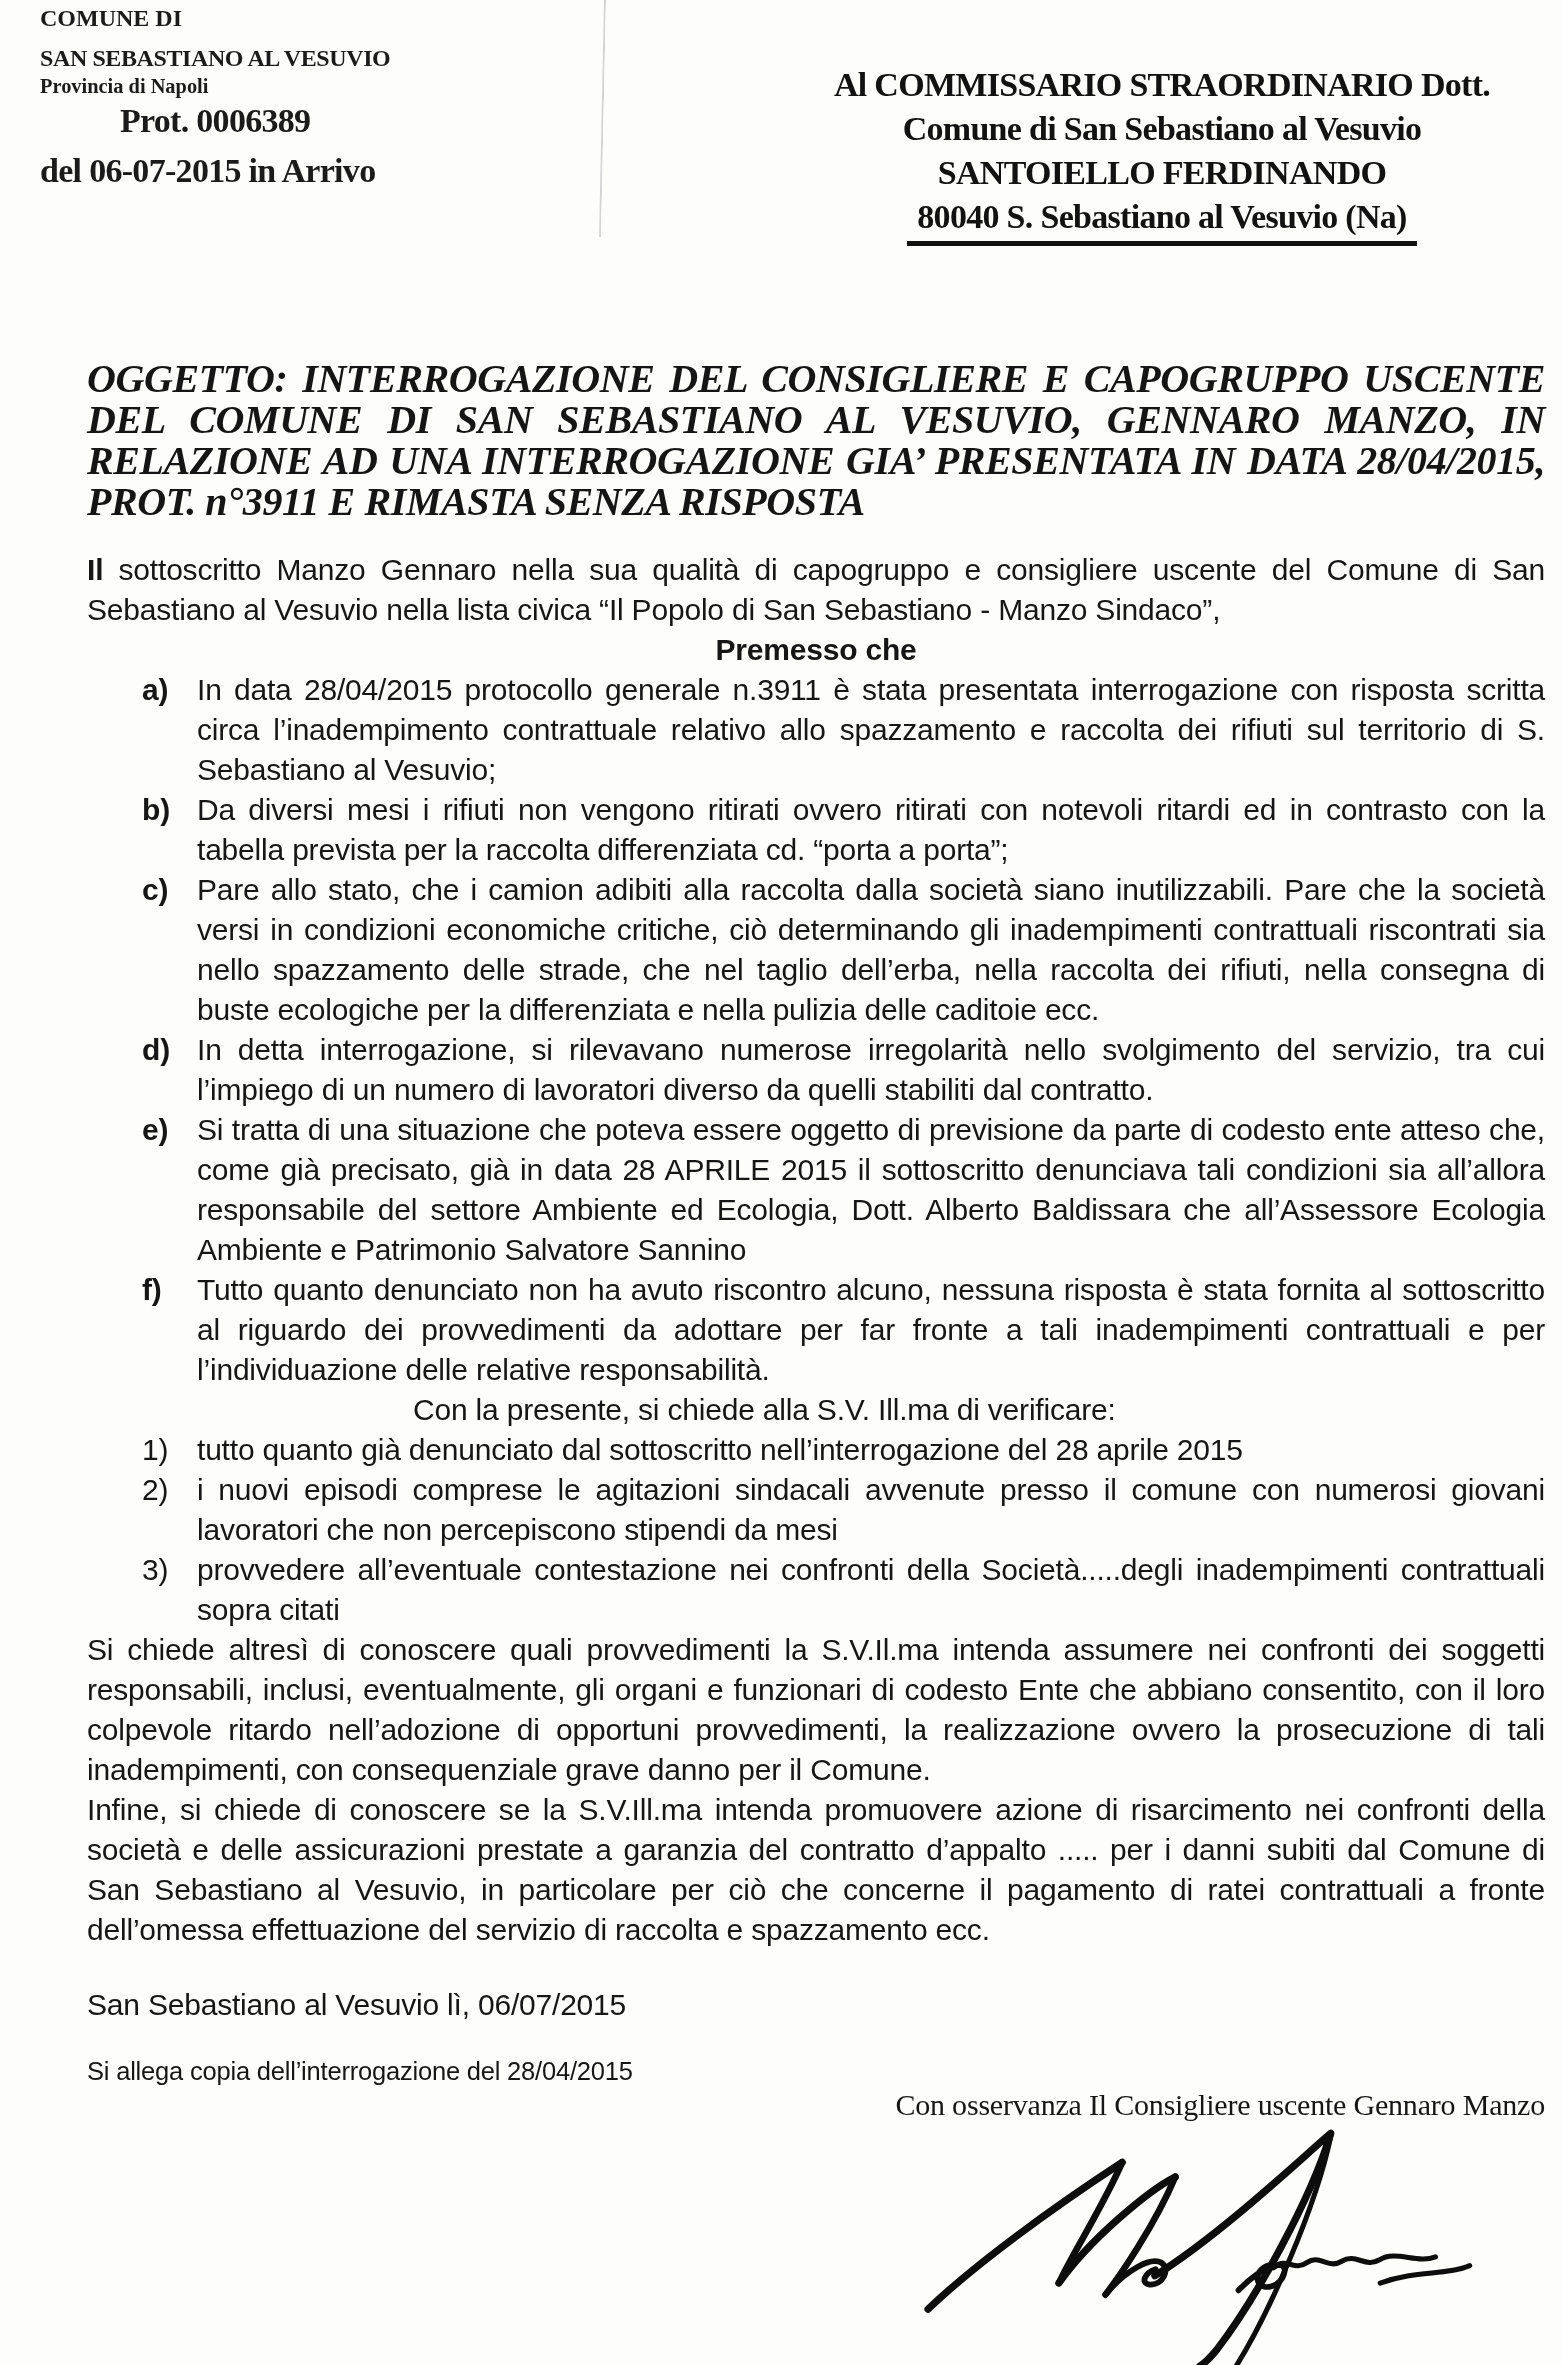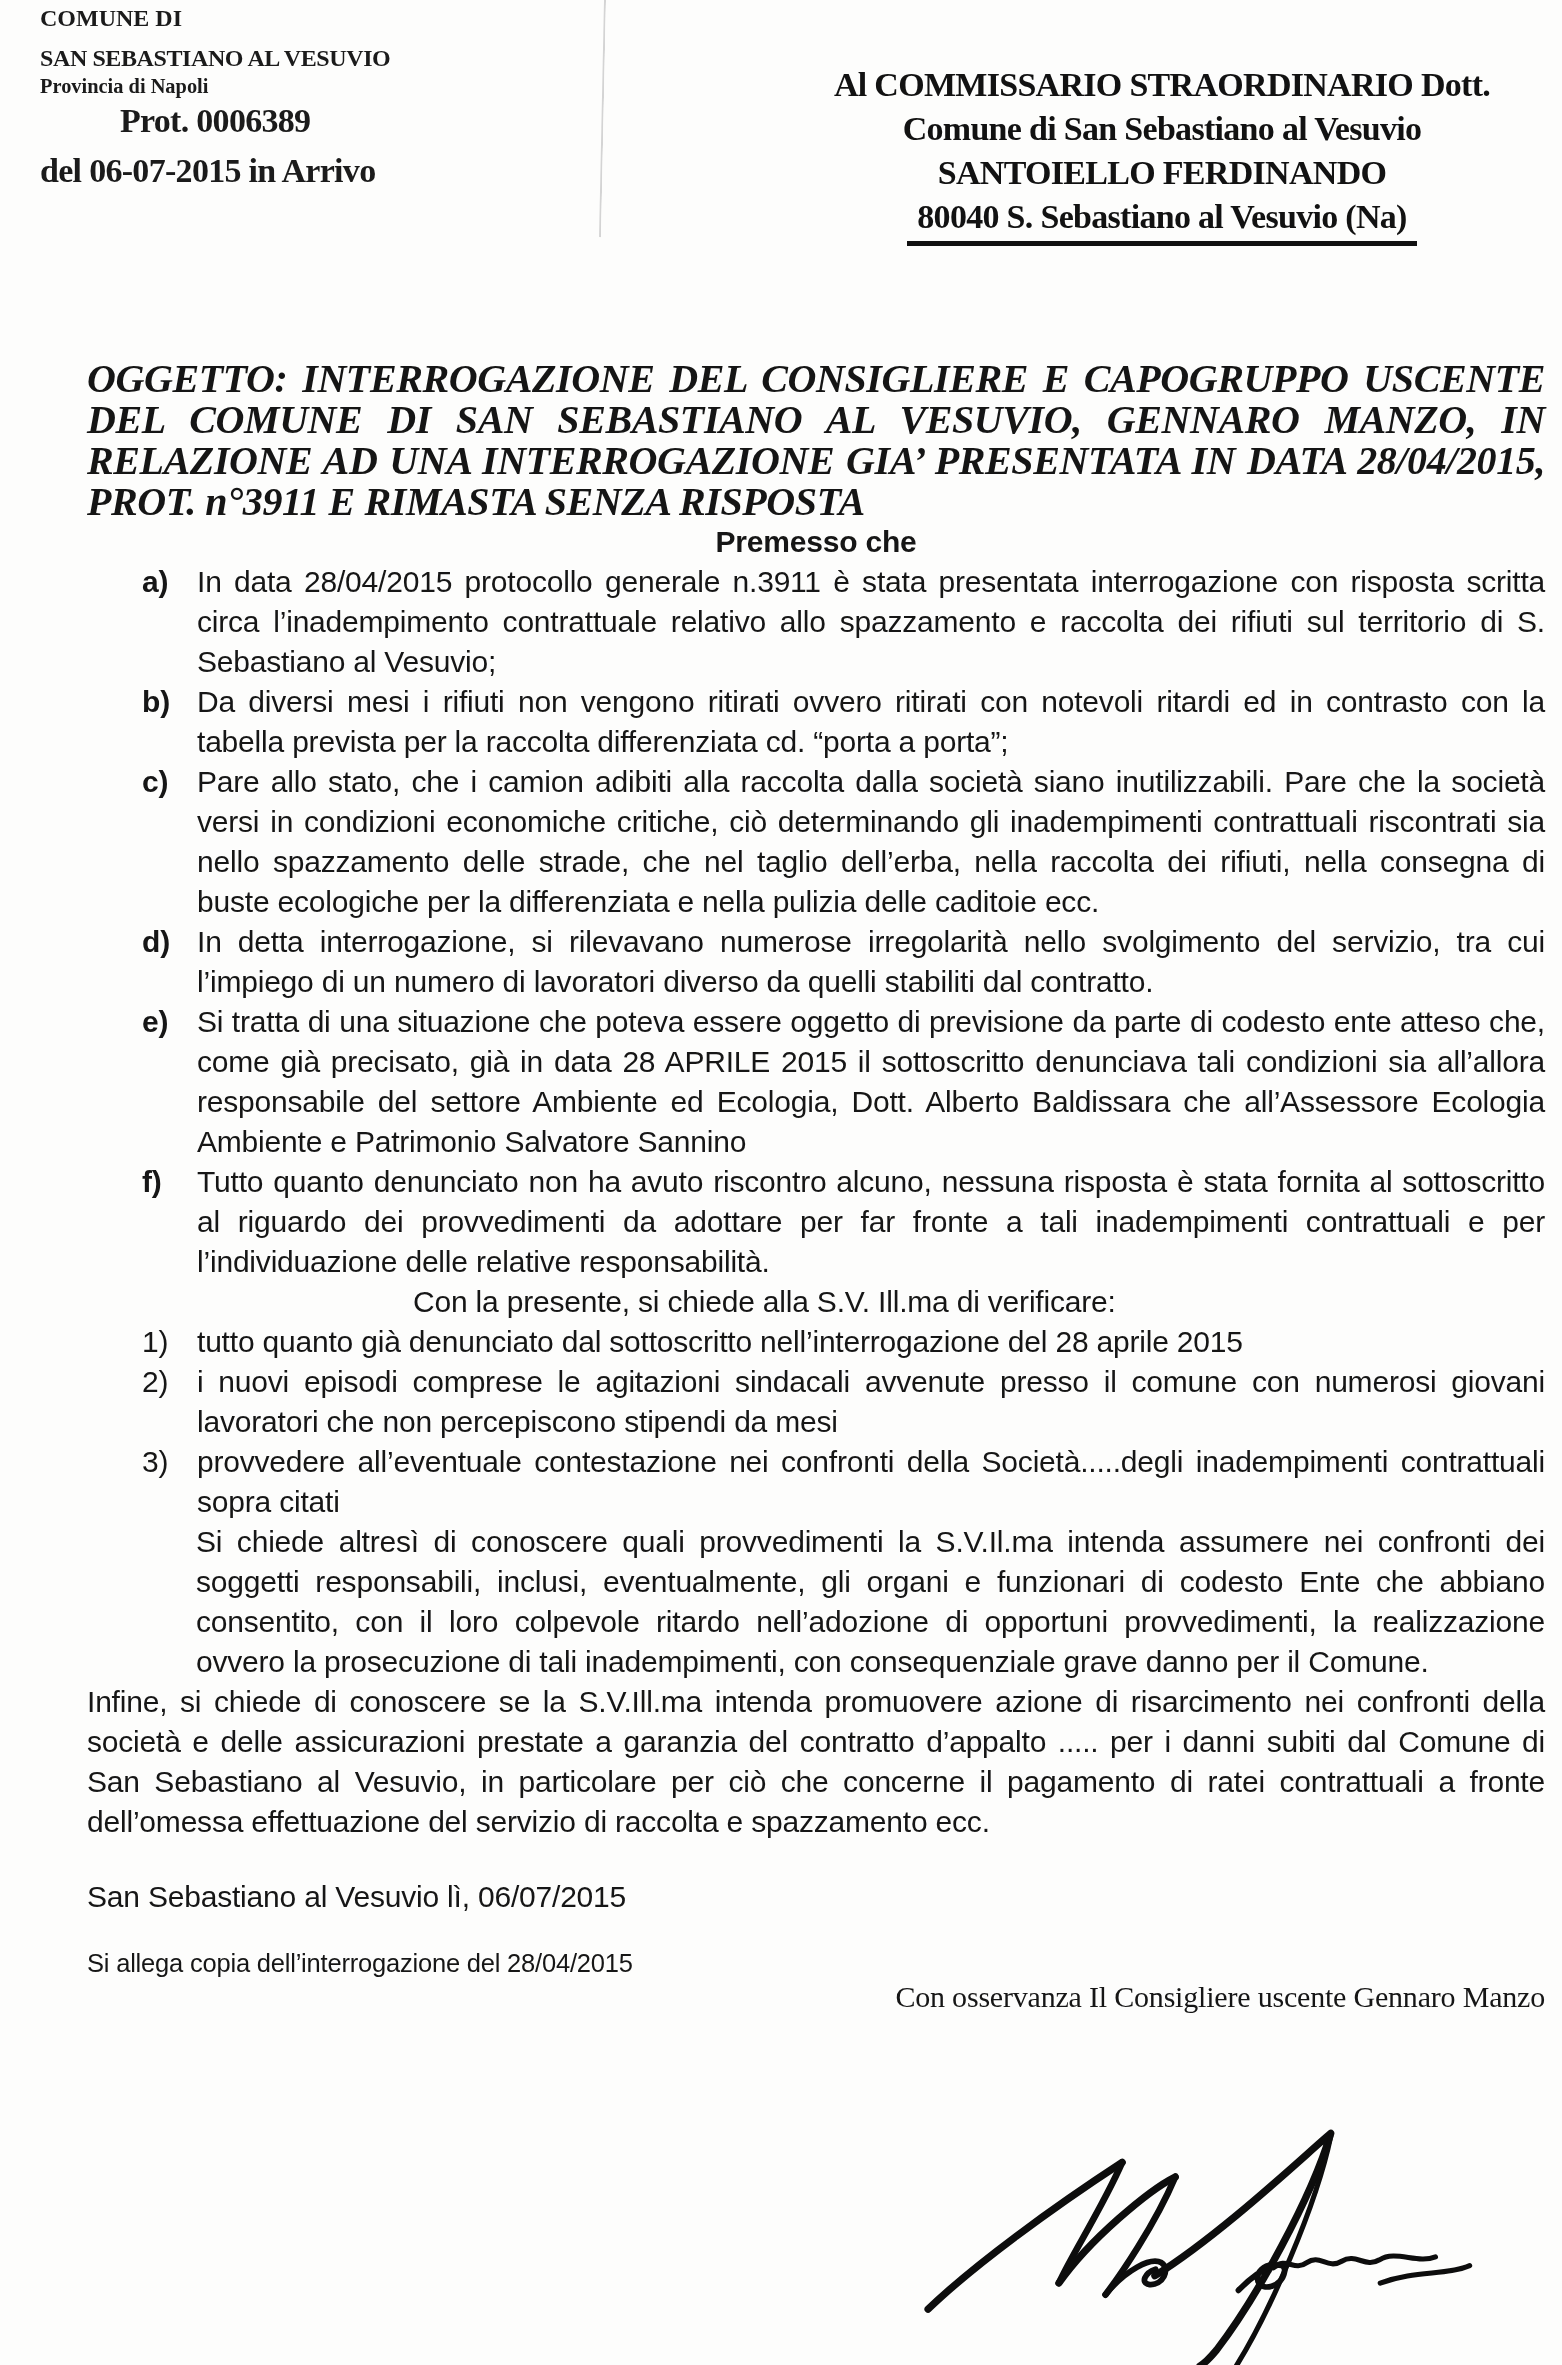--- a/index.html
+++ b/index.html
@@ -52,21 +52,21 @@
   .intro{margin-top:28px;}
   .lead{font-weight:bold;}
   .premise{font-weight:bold;text-align:center;}
 
   .list{margin-left:55px;}
   .item{position:relative;padding-left:55px;text-align:justify;}
   .item .lbl{position:absolute;left:0;top:0;width:51px;}
   .lettered .lbl{font-weight:bold;}
 
   .request-intro{margin-left:326px;}
-  .closing1{margin-left:109px;text-align:justify;}
+  .closing1{text-align:justify;}
   .closing2{text-align:justify;}
 
   .place-date{margin-top:35px;}
   .attachment{margin-top:29px;font-size:25.5px;line-height:35px;}
   .signoff{text-align:right;margin-top:-4.4px;font-family:Liberation Serif, serif;}
 
   .signature-wrap{position:absolute;left:915px;top:2155px;width:567px;height:211px;}
   .signature-wrap svg{overflow:visible;}
 </style>
 </head>
@@ -86,20 +86,21 @@
   <div>Al COMMISSARIO STRAORDINARIO Dott.</div>
   <div>Comune  di San Sebastiano al Vesuvio</div>
   <div>SANTOIELLO  FERDINANDO</div>
   <div><span class="underlined">80040 S. Sebastiano al Vesuvio (Na)</span></div>
 </div>
 
 <div class="main">
 
   <div class="subject"><span class="subject-label">OGGETTO:</span><span> INTERROGAZIONE DEL CONSIGLIERE  E CAPOGRUPPO USCENTE DEL COMUNE DI SAN SEBASTIANO AL VESUVIO,  GENNARO MANZO, IN RELAZIONE AD UNA INTERROGAZIONE GIA’ PRESENTATA IN DATA 28/04/2015, PROT. n°3911 E RIMASTA SENZA RISPOSTA</span></div>
 
+  <div class="bodytext justify intro"><span class="lead">Il</span><span> sottoscritto Manzo Gennaro nella sua qualità di capogruppo  e consigliere uscente del Comune di San Sebastiano al Vesuvio  nella lista civica “Il  Popolo di San Sebastiano - Manzo Sindaco”,</span></div>
 
   <div class="bodytext premise">Premesso che</div>
 
   <div class="list lettered">
     <div class="item bodytext"><span class="lbl">a)</span><span>In data 28/04/2015 protocollo generale n.3911 è stata presentata interrogazione con risposta scritta circa l’inadempimento contrattuale relativo allo spazzamento e raccolta dei rifiuti sul territorio di S. Sebastiano al Vesuvio;</span></div>
     <div class="item bodytext"><span class="lbl">b)</span><span>Da diversi mesi i rifiuti non vengono ritirati ovvero ritirati con notevoli ritardi ed in contrasto con la tabella prevista per la raccolta differenziata cd. “porta a porta”;</span></div>
     <div class="item bodytext"><span class="lbl">c)</span><span>Pare allo stato, che i camion adibiti alla raccolta dalla società siano inutilizzabili. Pare che la società versi in condizioni economiche critiche, ciò determinando gli inadempimenti contrattuali riscontrati sia nello spazzamento delle strade, che nel taglio dell’erba, nella raccolta dei rifiuti, nella consegna di buste ecologiche per la differenziata e nella pulizia delle caditoie ecc.</span></div>
     <div class="item bodytext"><span class="lbl">d)</span><span>In detta interrogazione, si rilevavano numerose irregolarità nello svolgimento del servizio, tra cui l’impiego di un numero di lavoratori diverso da quelli stabiliti dal contratto.</span></div>
     <div class="item bodytext"><span class="lbl">e)</span><span>Si tratta di una situazione che poteva essere oggetto di previsione da parte di codesto ente atteso che, come già precisato, già in data 28 APRILE 2015 il sottoscritto denunciava tali condizioni sia all’allora responsabile del settore Ambiente ed Ecologia, Dott. Alberto Baldissara che all’Assessore Ecologia Ambiente e Patrimonio Salvatore Sannino</span></div>
     <div class="item bodytext"><span class="lbl">f)</span><span>Tutto quanto denunciato non ha avuto riscontro alcuno, nessuna risposta è stata fornita al sottoscritto al riguardo dei provvedimenti da adottare per far fronte a tali inadempimenti contrattuali e per l’individuazione delle relative responsabilità.</span></div>

